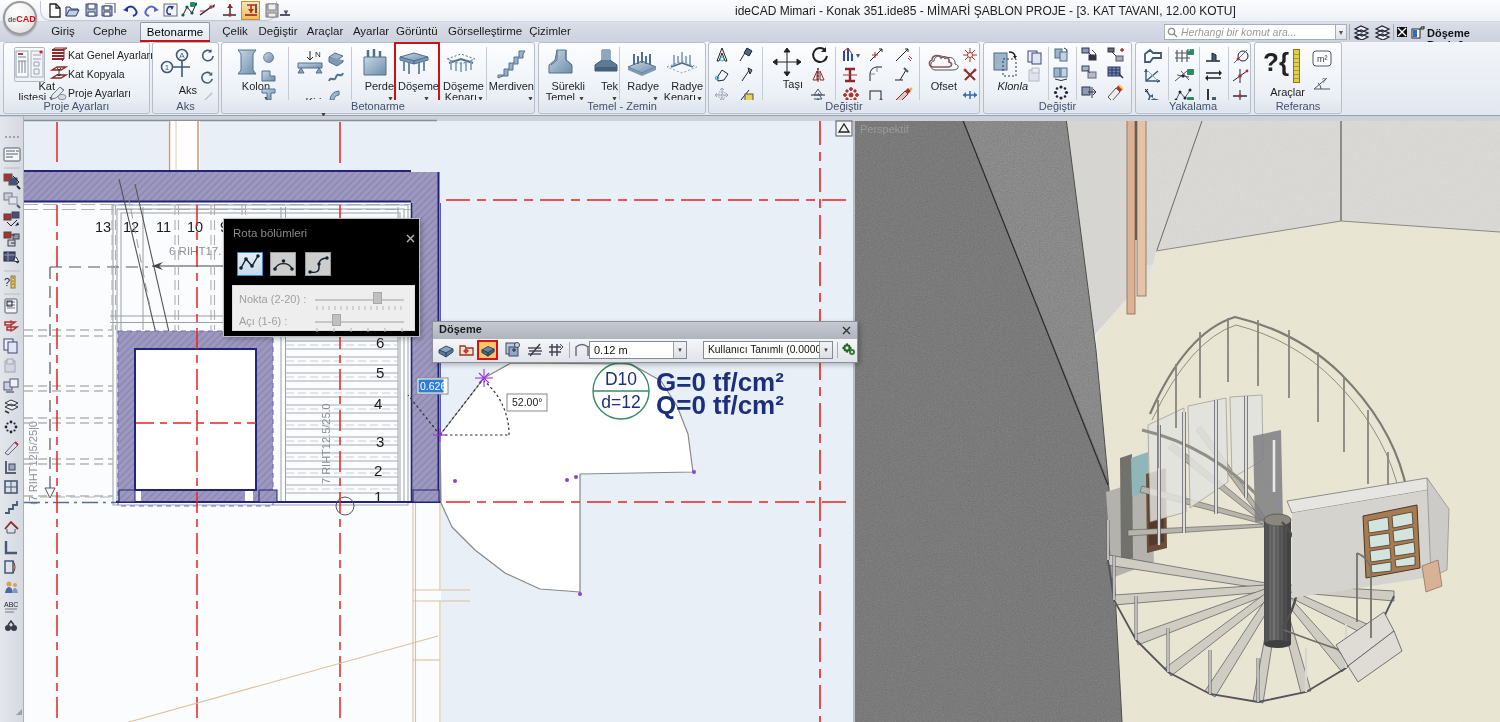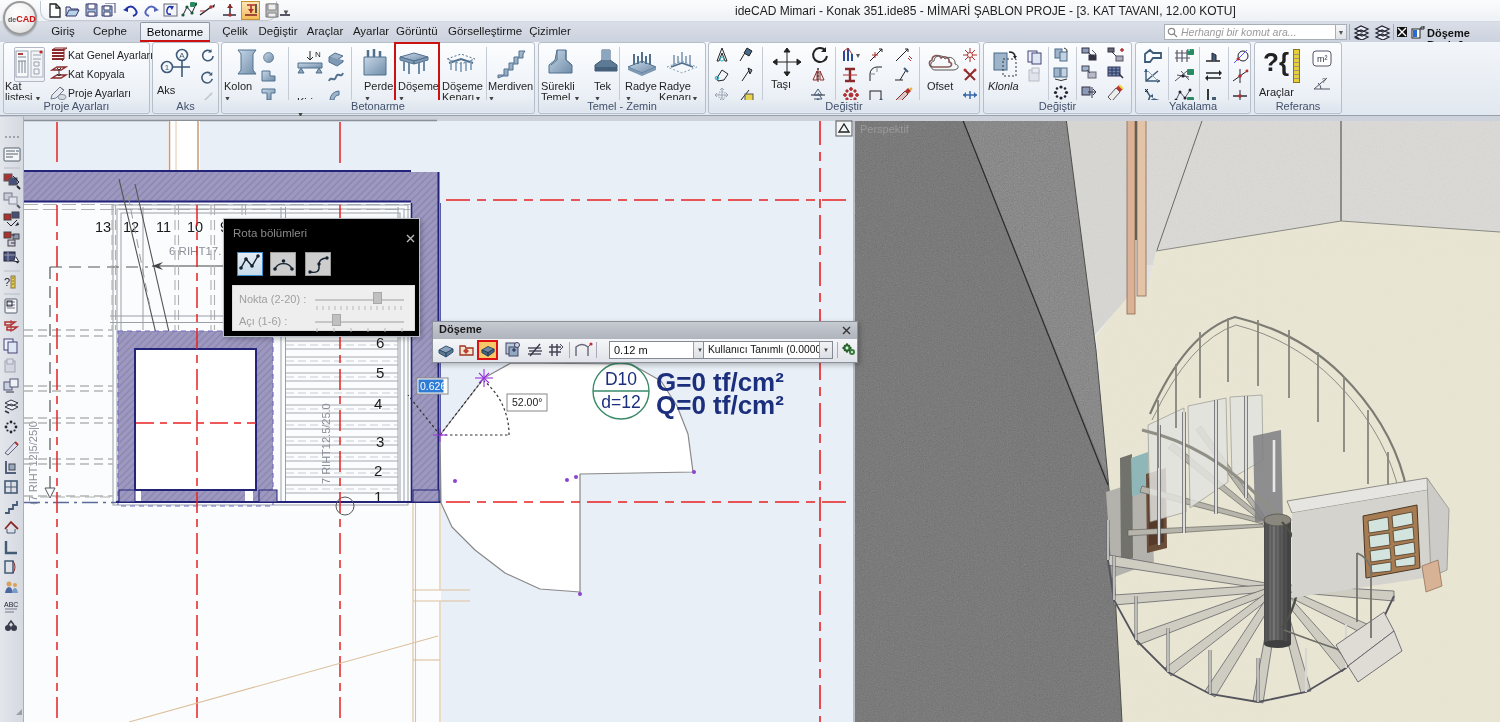--- a/index.html
+++ b/index.html
@@ -30,21 +30,21 @@
   #search { position:absolute; left:1164px; top:2px; width:172px; height:16px; background:#fff;
     border:1px solid #a8aeb8; font-size:10.5px; font-style:italic; color:#9a9a9a; padding:1px 4px 0 16px; }
   #searchdd { position:absolute; left:1336px; top:2px; width:11px; height:16px; background:linear-gradient(#f5f6f8,#dfe2e8); border:1px solid #a8aeb8; border-left:none; font-size:7px; color:#555; text-align:center; padding-top:4px; }
   
   #ribbon { position:absolute; left:0; top:42px; width:1500px; height:74px;
     background:linear-gradient(#f2f5f9,#e2e8f0); border-bottom:1px solid #98a0ad; }
   .group { position:absolute; top:0; height:72px; background:linear-gradient(#fcfdfe 0%,#f0f4f9 55%,#e4eaf2 100%);
     border:1px solid #b6bec9; border-radius:3px; }
   .glabel { position:absolute; left:0; bottom:1px; width:100%; height:12px; text-align:center;
     font-size:11px; color:#42506a; background:linear-gradient(#e8edf4,#dde4ee); border-radius:0 0 3px 3px; line-height:12px; }
-  .btnlabel { position:absolute; font-size:11px; color:#1e1e1e; text-align:left; line-height:10.5px; white-space:nowrap; }
+  .btnlabel { position:absolute; font-size:11px; color:#1e1e1e; text-align:right; line-height:10.5px; white-space:nowrap; }
   .dd { font-size:7px; color:#444; }
   
   #sidebar { position:absolute; left:0; top:116px; width:24px; height:606px;
     background:linear-gradient(90deg,#e3e6eb,#d5d9e0); border-right:1px solid #aab0bb; border-top:1px solid #c8cdd6;}
   
   #rota { position:absolute; left:223px; top:218px; width:197px; height:119px; background:#000000;
     border:1px solid #b9bfc7; box-shadow:2px 2px 5px rgba(0,0,0,.25); z-index:30; }
   #doseme { position:absolute; left:432px; top:321px; width:426px; height:42px;
     border:1px solid #8a8f99; box-shadow:2px 2px 5px rgba(0,0,0,.25); z-index:30; }
   #doseme .tbar { position:absolute; left:0; top:0; width:100%; height:17px;
@@ -1263,21 +1263,21 @@
           <path d="M5 2v12M10 2v12M2 5h12M2 10h12" stroke="#445" stroke-width="1.5"></path>
           <path d="M13 2l3 3-3 3" fill="none" stroke="#445"></path>
         </svg>
       <div class="abs" style="left:136px;top:3px;width:1px;height:16px;background:#aab;"></div>
       <svg class="abs" style="left:141px;top:2px;" width="19" height="17" viewBox="0 0 19 17">
           <path d="M2 15V6q6-5 12 0v9" fill="none" stroke="#667" stroke-width="1.4"></path>
           <path d="M14 6l3-3" stroke="#667"></path>
           <circle cx="17" cy="3" r="1.6" fill="#c03030"></circle>
         </svg>
       <div class="abs" style="left:163px;top:3px;width:1px;height:16px;background:#aab;"></div>
-      <div class="combo" style="left:176px;width:98px;">0.12 m<div class="dda">▼</div></div>
+      <div class="combo" style="left:156px;width:98px;">0.12 m<div class="dda">▼</div></div>
       <div class="combo" style="left:270px;width:130px;font-size:10.3px;">Kullanıcı Tanımlı (0.000015<div class="dda">▼</div></div>
       <div class="abs" style="left:404px;top:3px;width:1px;height:16px;background:#aab;"></div>
       <svg class="abs" style="left:408px;top:2px;" width="17" height="17" viewBox="0 0 17 17">
           <g fill="#3a7a3a">
             <circle cx="6" cy="7" r="3.6"></circle>
             <circle cx="11" cy="11" r="3"></circle>
           </g>
           <g fill="#2a5a2a">
             <circle cx="6" cy="3.5" r="1.2"></circle>
             <circle cx="6" cy="10.5" r="1.2"></circle>

